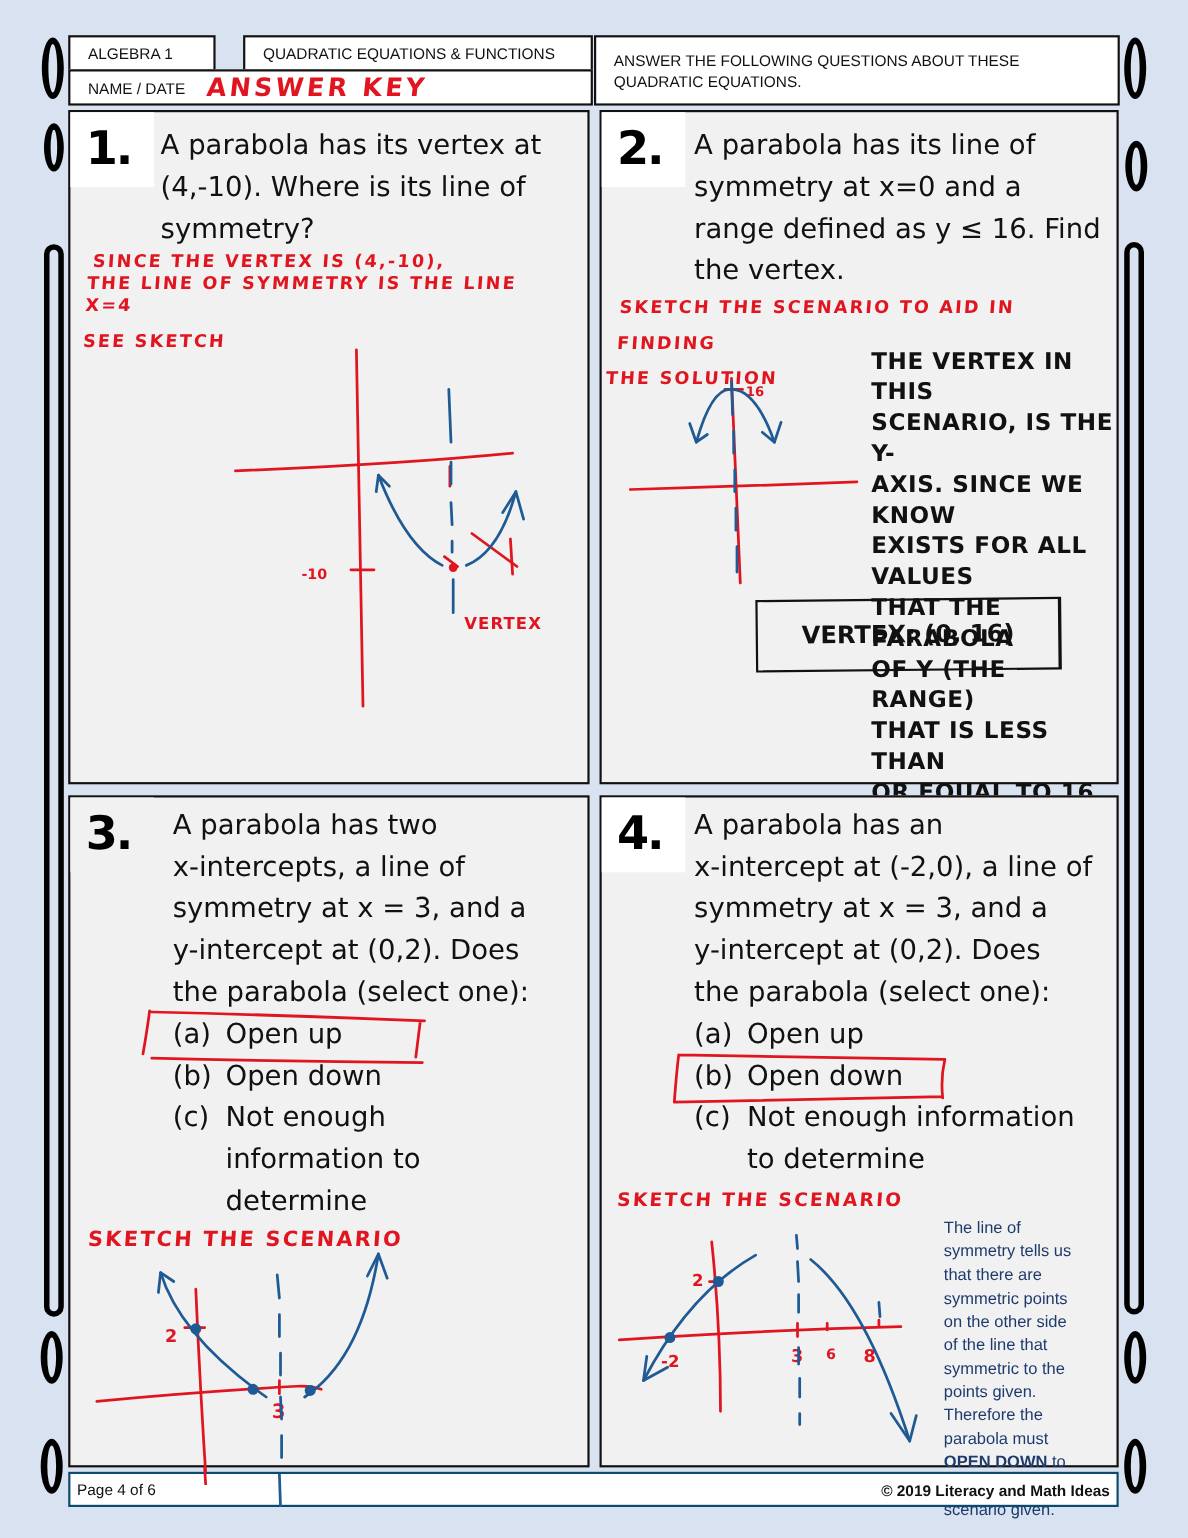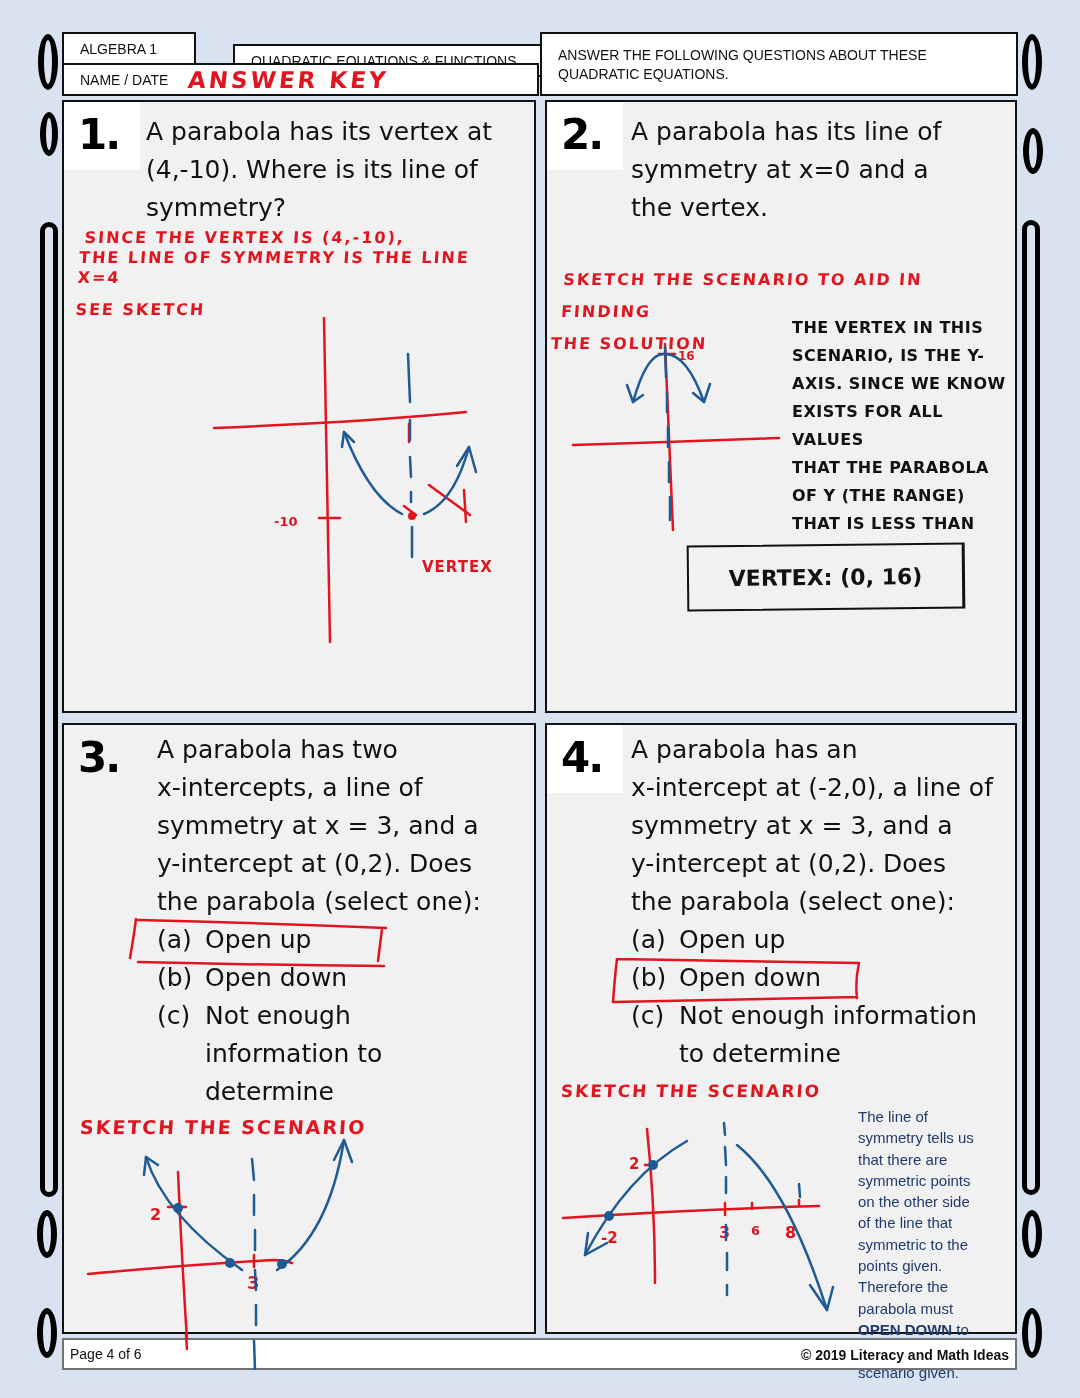--- a/index.html
+++ b/index.html
@@ -6,47 +6,47 @@
   body { width:1080px; height:1398px; background:#d9e2f1; position:relative; overflow:hidden; font-family:"Liberation Sans", sans-serif; }
   .abs { position:absolute; }
   .hdr-cell { position:absolute; background:#fff; border:2px solid #111; box-sizing:border-box; font-size:14px; color:#111; padding-left:16px; display:flex; align-items:center; }
   .panel { position:absolute; background:#f1f1f1; border:2px solid #111; box-sizing:border-box; }
   .numbox { position:absolute; left:0; top:0; width:76px; height:68px; background:#fff; }
   .num { position:absolute; left:14px; top:8px; font-family:"DejaVu Sans", sans-serif; font-weight:bold; font-size:42px; color:#000; letter-spacing:-2px; }
   .q { position:absolute; font-family:"DejaVu Sans", sans-serif; font-size:25px; line-height:38px; color:#111; }
   .opt { display:flex; }
   .opt .l { width:48px; }
   .hand-red { position:absolute; color:#e0151f; font-family:"DejaVu Sans", sans-serif; font-weight:bold; font-size:16px; letter-spacing:2px; line-height:20px; transform:skewX(-4deg); }
-  .hand-black { position:absolute; color:#111; font-family:"DejaVu Sans", sans-serif; font-weight:bold; font-size:16px; letter-spacing:0.5px; line-height:28px; }
+  .hand-black { position:absolute; color:#111; font-family:"DejaVu Sans", sans-serif; font-weight:bold; font-size:21px; letter-spacing:0.5px; line-height:28px; }
   .note { position:absolute; color:#1f3b6e; font-family:"Liberation Sans", sans-serif; font-size:15px; line-height:21.3px;margin-top:46px; }
   .note b { color:#1f3b6e; }
   svg { position:absolute; overflow:visible; }
   .ring { position:absolute; border:6px solid #000; border-radius:50%; box-sizing:border-box; }
   .bar { position:absolute; border:5px solid #000; border-radius:12px; box-sizing:border-box; }
-  .footer { position:absolute; background:#fff; border:2px solid #737373; box-sizing:border-box; font-size:14px; color:#111; }
+  .footer { position:absolute; background:#fff; border:2px solid #0c4a6e; box-sizing:border-box; font-size:14px; color:#111; }
 </style>
 </head>
 <body>
 
 <div class="ring" style="left:38px;top:34px;width:20px;height:56px;"></div>
 <div class="ring" style="left:40px;top:112px;width:18px;height:44px;"></div>
 <div class="bar" style="left:40px;top:222px;width:18px;height:975px;"></div>
 <div class="ring" style="left:37px;top:1210px;width:20px;height:48px;"></div>
 <div class="ring" style="left:37px;top:1308px;width:20px;height:50px;"></div>
 
 <div class="ring" style="left:1022px;top:34px;width:20px;height:56px;"></div>
 <div class="ring" style="left:1023px;top:128px;width:20px;height:46px;"></div>
 <div class="bar" style="left:1022px;top:220px;width:18px;height:975px;"></div>
 <div class="ring" style="left:1022px;top:1210px;width:20px;height:48px;"></div>
 <div class="ring" style="left:1022px;top:1308px;width:20px;height:50px;"></div>
 
 <div class="hdr-cell" style="left:62px;top:32px;width:134px;height:33px;">
     <span>ALGEBRA 1</span>
   </div>
-<div class="hdr-cell" style="left:221px;top:44px;width:318px;height:33px;margin-left:12px;">
+<div class="hdr-cell" style="left:221px;top:32px;width:318px;height:33px;">
     <span>QUADRATIC EQUATIONS &amp; FUNCTIONS</span>
   </div>
 <div class="hdr-cell" style="left:62px;top:63px;width:477px;height:33px;">
   <span>NAME / DATE</span>
   <span style="color:#e0151f;font-family:'DejaVu Sans',sans-serif;font-weight:bold;font-size:23px;letter-spacing:3px;margin-left:20px;transform:skewX(-6deg);display:inline-block;">ANSWER KEY</span>
 </div>
 <div class="hdr-cell" style="left:540px;top:32px;width:478px;height:64px;align-items:flex-start;padding-top:12px;line-height:19px;">
   <span style="width:390px;">ANSWER THE FOLLOWING QUESTIONS ABOUT THESE QUADRATIC EQUATIONS.</span>
 </div>
 
@@ -87,34 +87,36 @@
   </svg>
 </div>
 
 <div class="panel" style="left:545px;top:100px;width:472px;height:613px;">
   <div class="numbox">
       <span class="num">2.</span>
     </div>
   <div class="q" style="left:84px;top:11px;">
     <div>A parabola has its line of</div>
     <div>symmetry at x=0 and a</div>
+    <div>range defined as y ≤ 16. Find</div>
     <div>the vertex.</div>
   </div>
   <div class="hand-red" style="left:6px;top:162px;line-height:32px;">
     <div style="margin-left:8px;">SKETCH THE SCENARIO TO AID IN FINDING</div>
     <div>THE SOLUTION</div>
   </div>
   <div class="hand-black" style="left:245px;top:212px;">
     <div>THE VERTEX IN THIS</div>
     <div>SCENARIO, IS THE Y-</div>
     <div>AXIS. SINCE WE KNOW</div>
     <div>EXISTS FOR ALL VALUES</div>
     <div>THAT THE PARABOLA</div>
     <div>OF Y (THE RANGE)</div>
     <div>THAT IS LESS THAN</div>
+    <div>OR EQUAL TO 16.</div>
   </div>
   <div class="abs" style="left:140px;top:442px;width:278px;height:66px;border:2.5px solid #111;border-right-width:3px;box-sizing:border-box;display:flex;align-items:center;justify-content:center;transform:rotate(-0.6deg);">
     <span style="font-family:'DejaVu Sans',sans-serif;font-weight:bold;font-size:22px;color:#111;">VERTEX: (0, 16)</span>
   </div>
   <svg width="472" height="613" style="left:0;top:0;">
     <g stroke="#e0151f" stroke-width="2.5" fill="none" stroke-linecap="round">
       <path d="M26 343 Q130 340 232 336"></path>
       <path d="M118 242 L126 428"></path>
       <path d="M112 252 L128 252"></path>
     </g>

